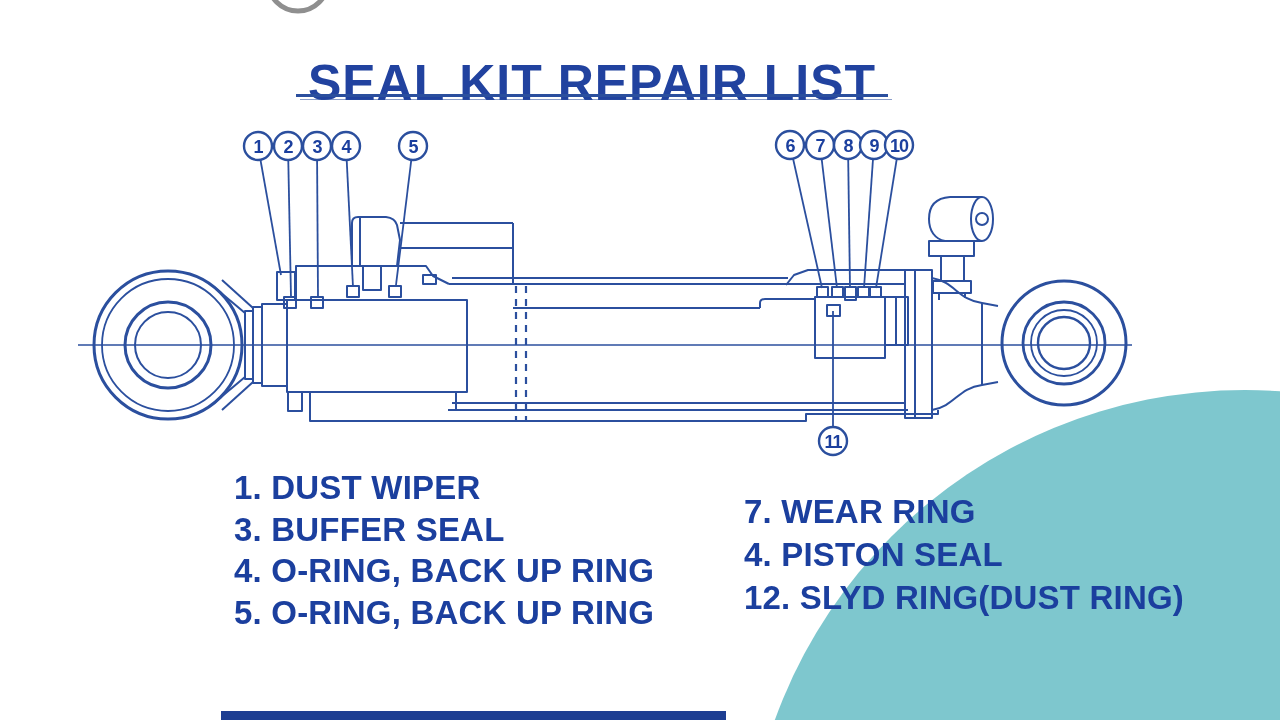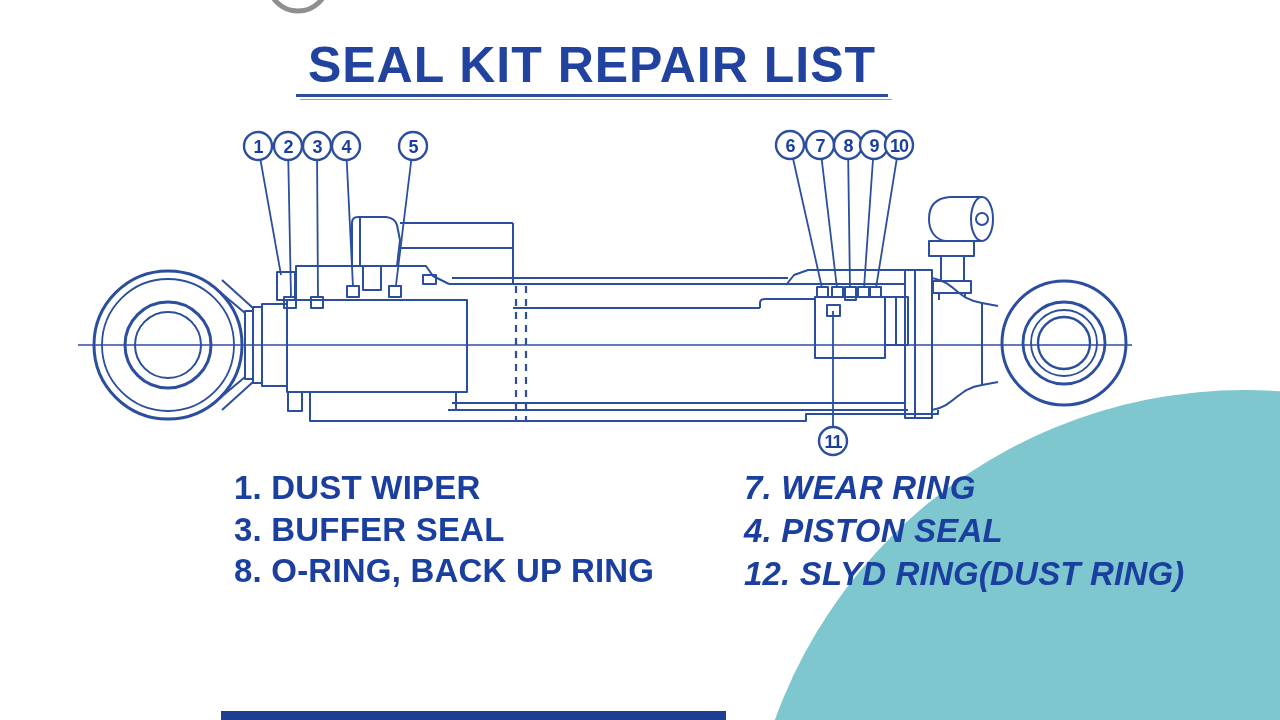--- a/index.html
+++ b/index.html
@@ -22,36 +22,36 @@
   .bg-teal{fill:var(--teal);stroke:none;}
   .logo-arc{fill:none;stroke:var(--logo-gray);stroke-width:5;}
   .bottom-strip{fill:var(--strip-navy);stroke:none;}
   .leader{stroke:var(--line-blue);stroke-width:1.8;fill:none;}
   .callout-circle{fill:#ffffff;stroke:var(--line-blue);stroke-width:2.4;}
   .callout-num{
     font-family:"Liberation Sans","DejaVu Sans",sans-serif;
     font-size:18px;font-weight:bold;fill:var(--text-blue);
     text-anchor:middle;letter-spacing:-1px;
   }
-  .title-wrap{position:absolute;left:240px;top:39px;width:704px;text-align:center;}
+  .title-wrap{position:absolute;left:240px;top:57px;width:704px;text-align:center;}
   .page-title{
     margin:0;font-size:50px;font-weight:bold;color:var(--title-blue);
     letter-spacing:1px;line-height:1.05;white-space:nowrap;
   }
   .title-underline{
     position:absolute;left:296px;top:94px;width:592px;height:3px;
     background:var(--line-blue);
   }
   .title-underline::after{
     content:"";position:absolute;left:4px;top:5px;width:100%;height:1px;
     background:var(--line-blue);opacity:.55;
   }
   .parts-list{position:absolute;white-space:nowrap;}
   .parts-list.left{left:234px;top:467px;}
-  .parts-list.right{left:744px;top:466px;font-style:italic;}
+  .parts-list.right{left:744px;top:490px;}
   .part-item{
     font-size:33px;font-weight:bold;color:var(--text-blue);
     line-height:41.5px;letter-spacing:.2px;
   }
   .parts-list.right .part-item{line-height:43px;}
 </style>
 </head>
 <body>
 
 <div class="stage">
@@ -225,21 +225,22 @@
   </svg>
 
   <div class="title-wrap">
     <h1 class="page-title">SEAL KIT REPAIR LIST</h1>
   </div>
   <div class="title-underline"></div>
 
   <div class="parts-list left" id="list-left">
       <div class="part-item">1. DUST WIPER</div>
       <div class="part-item">3. BUFFER SEAL</div>
-      <div class="part-item">8. O-RING, BACK UP RING</div>
+      <div class="part-item">4. O-RING, BACK UP RING</div>
+      <div class="part-item">5. O-RING, BACK UP RING</div>
     </div>
   <div class="parts-list right" id="list-right">
       <div class="part-item">7. WEAR RING</div>
       <div class="part-item">4. PISTON SEAL</div>
       <div class="part-item">12. SLYD RING(DUST RING)</div>
     </div>
 
 </div>
 
 </body></html>

